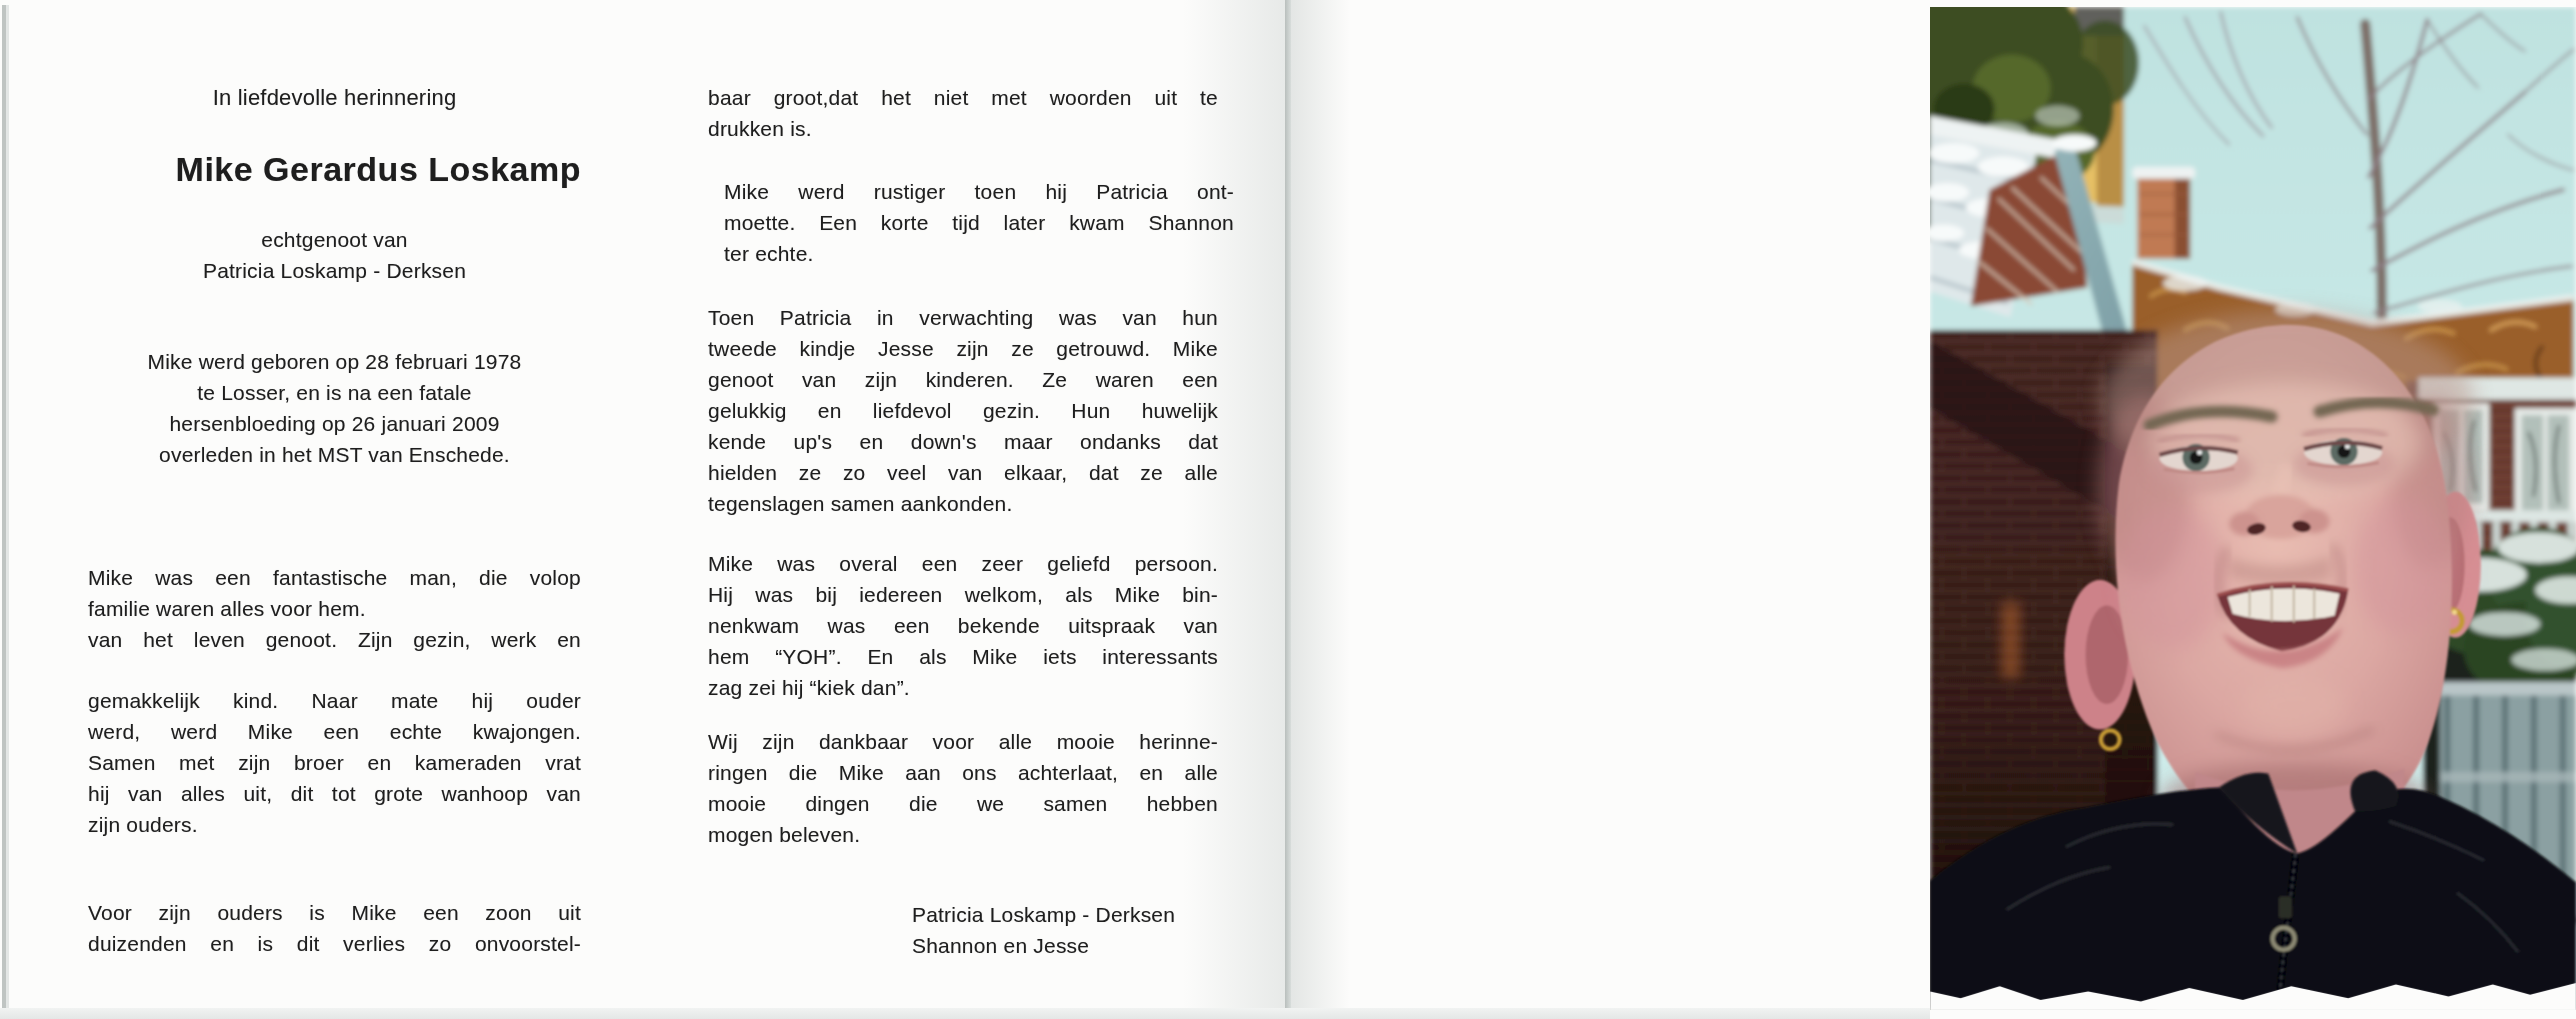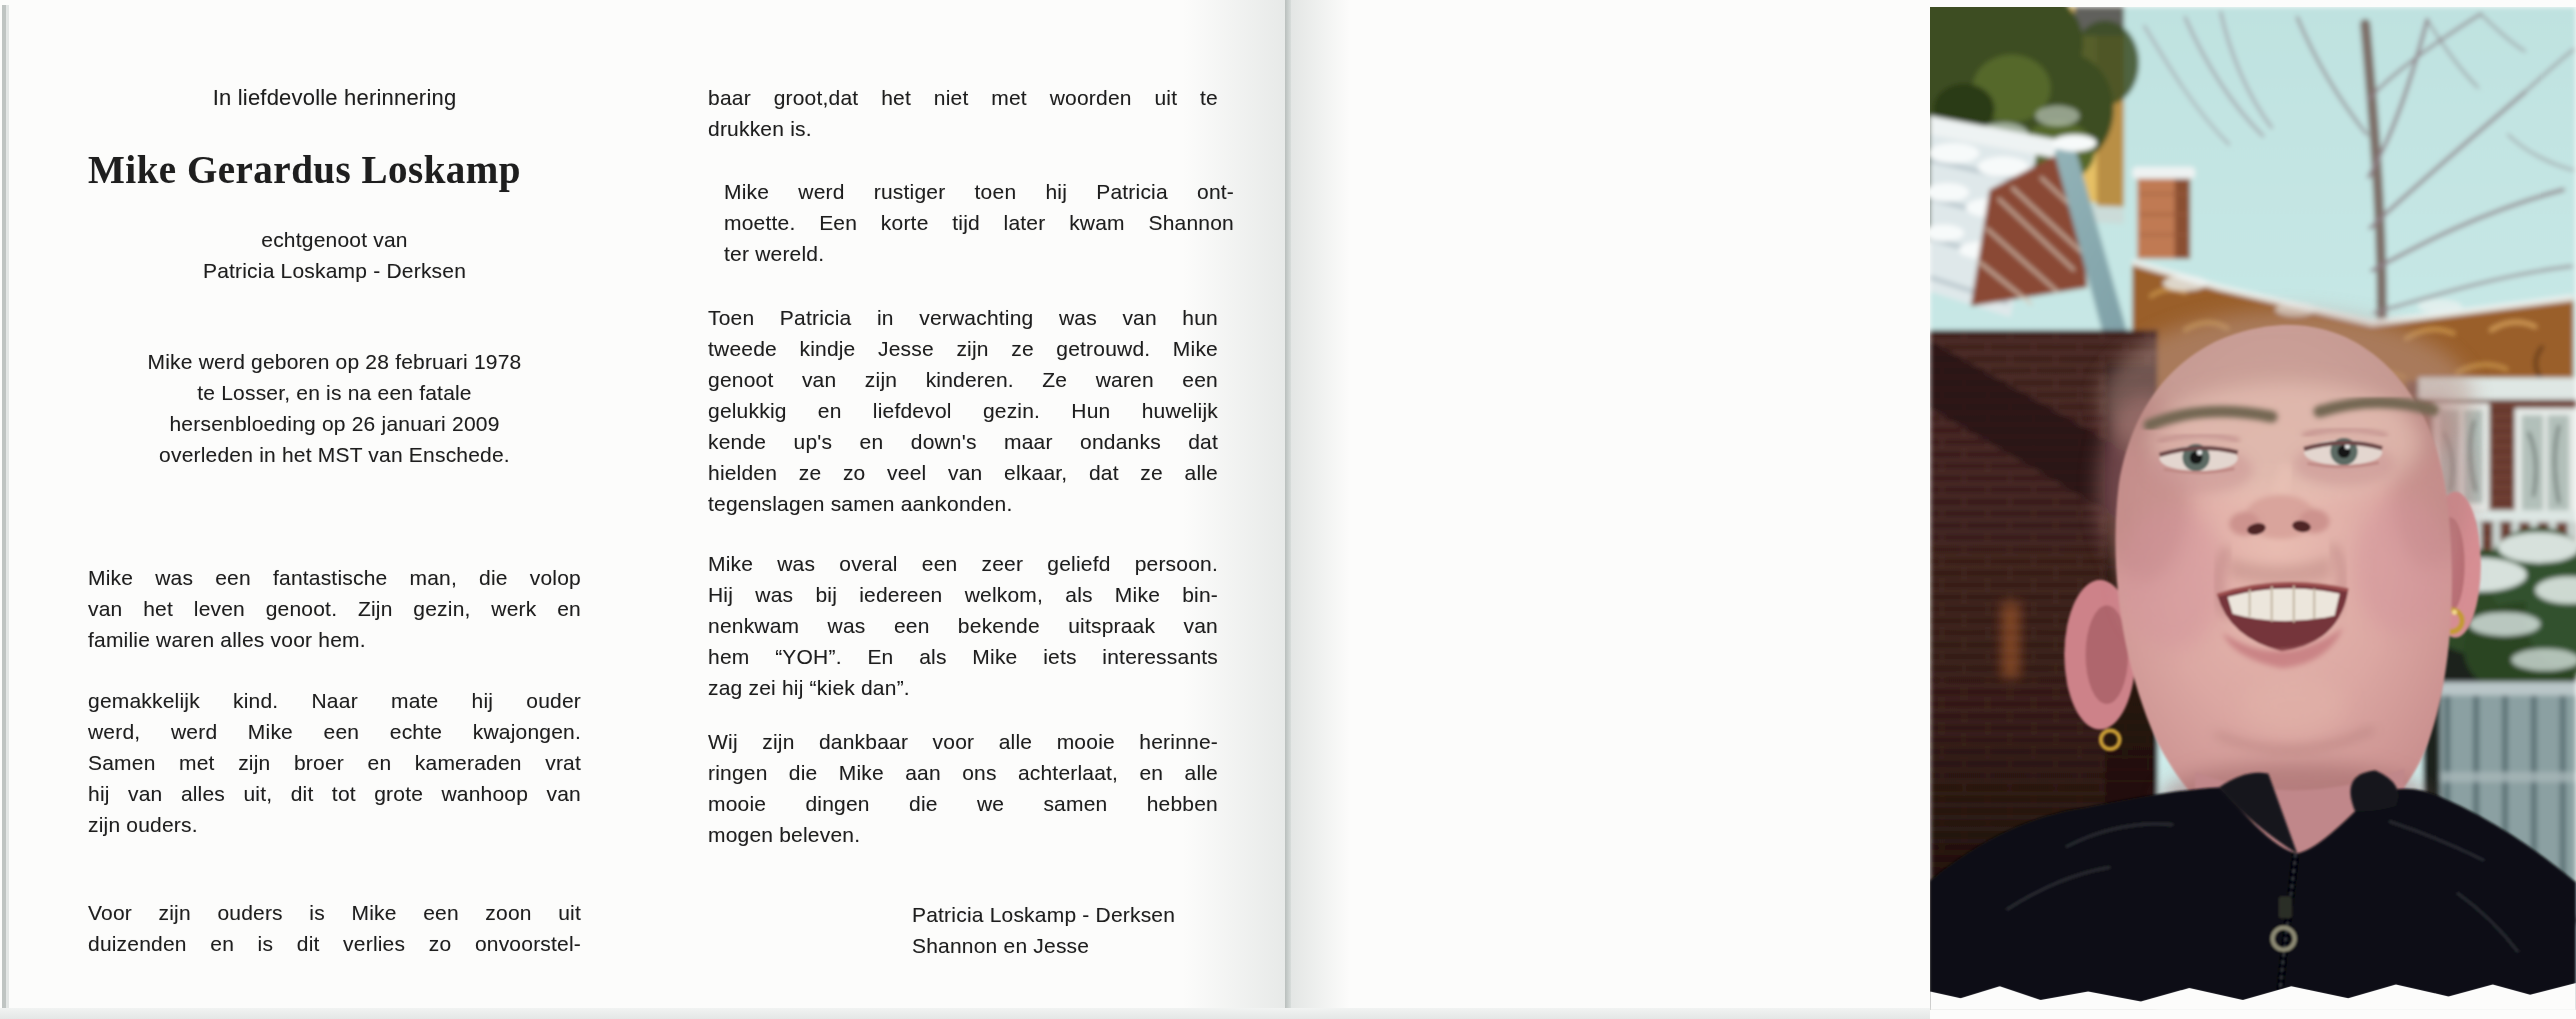--- a/index.html
+++ b/index.html
@@ -9,21 +9,21 @@
     font-family:"Liberation Sans","DejaVu Sans",sans-serif;
     color:#1e1e1e;
   }
   .txt{position:absolute;font-size:21px;line-height:31px;letter-spacing:0.2px;
        text-shadow:0 0 0.8px rgba(30,30,30,.28);}
   .line{white-space:nowrap;}
   .line.center{text-align:center;}
   .line.ll{text-align:left;}
   .line.jl{text-align:justify;text-align-last:justify;white-space:normal;}
   .intro{font-size:22px;}
-  .name{font-size:39px;line-height:39px;font-weight:bold;letter-spacing:0.5px;text-align:left;font-family:Liberation Serif, serif;}
+  .name{font-size:34px;line-height:39px;font-weight:bold;letter-spacing:0.5px;text-align:right;}
   .scan-edge-left{position:absolute;left:1.7px;top:5.1px;width:4.2px;height:1009px;background:#bfc4c2;}
   .scan-edge-left2{position:absolute;left:6px;top:5.1px;width:3.4px;height:1009px;background:#e3e6e5;}
   .divider{position:absolute;left:1285px;top:0;width:6px;height:1020px;
     background:linear-gradient(to right,#b9bfbd,#d8dddb);}
   .shade-left{position:absolute;left:1183px;top:0;width:102px;height:1020px;
     background:linear-gradient(to right,rgba(210,214,212,0),rgba(206,211,209,.45));}
   .shade-right{position:absolute;left:1291px;top:0;width:59px;height:1020px;
     background:linear-gradient(to right,rgba(203,208,206,.5),rgba(252,252,251,0));}
   .bottom-strip{position:absolute;left:0;top:1008px;width:1930px;height:12px;
     background:linear-gradient(to bottom,#f1f3f2,#e3e6e5);}
@@ -53,22 +53,22 @@
 
   <div class="txt" style="left:88px;top:346px;width:493px;">
       <div class="line center">Mike werd geboren op 28 februari 1978</div>
       <div class="line center">te Losser, en is na een fatale</div>
       <div class="line center">hersenbloeding op 26 januari 2009</div>
       <div class="line center">overleden in het MST van Enschede.</div>
     </div>
 
   <div class="txt" style="left:88px;top:562px;width:493px;">
       <div class="line jl">Mike was een fantastische man, die volop</div>
+      <div class="line ll">familie waren alles voor hem.</div>
       <div class="line jl">van het leven genoot. Zijn gezin, werk en</div>
-      <div class="line ll">familie waren alles voor hem.</div>
     </div>
 
   <div class="txt" style="left:88px;top:685px;width:493px;">
       <div class="line jl">gemakkelijk kind. Naar mate hij ouder</div>
       <div class="line jl">werd, werd Mike een echte kwajongen.</div>
       <div class="line jl">Samen met zijn broer en kameraden vrat</div>
       <div class="line jl">hij van alles uit, dit tot grote wanhoop van</div>
       <div class="line ll">zijn ouders.</div>
     </div>
 
@@ -78,21 +78,21 @@
     </div>
 
   <div class="txt" style="left:708px;top:82px;width:510px;">
       <div class="line jl">baar groot,dat het niet met woorden uit te</div>
       <div class="line ll">drukken is.</div>
     </div>
 
   <div class="txt" style="left:708px;top:176px;width:510px;margin-left:16px;">
       <div class="line jl">Mike werd rustiger toen hij Patricia ont-</div>
       <div class="line jl">moette. Een korte tijd later kwam Shannon</div>
-      <div class="line ll">ter wereld.</div>
+      <div class="line ll">ter echte.</div>
     </div>
 
   <div class="txt" style="left:708px;top:302px;width:510px;">
       <div class="line jl">Toen Patricia in verwachting was van hun</div>
       <div class="line jl">tweede kindje Jesse zijn ze getrouwd. Mike</div>
       <div class="line jl">genoot van zijn kinderen. Ze waren een</div>
       <div class="line jl">gelukkig en liefdevol gezin. Hun huwelijk</div>
       <div class="line jl">kende up's en down's maar ondanks dat</div>
       <div class="line jl">hielden ze zo veel van elkaar, dat ze alle</div>
       <div class="line ll">tegenslagen samen aankonden.</div>

